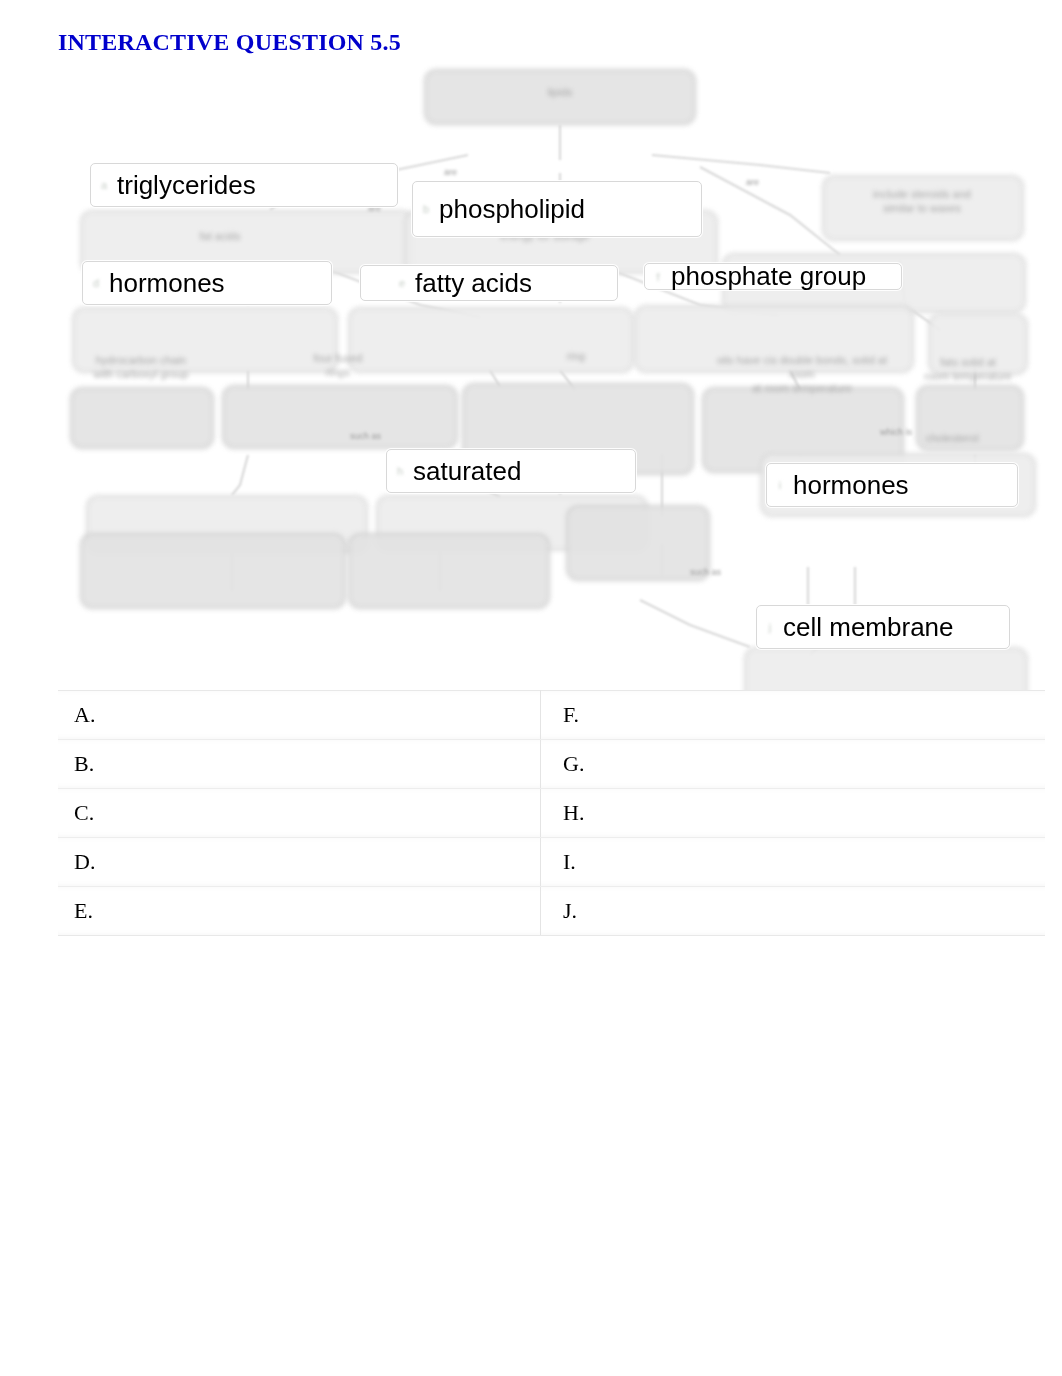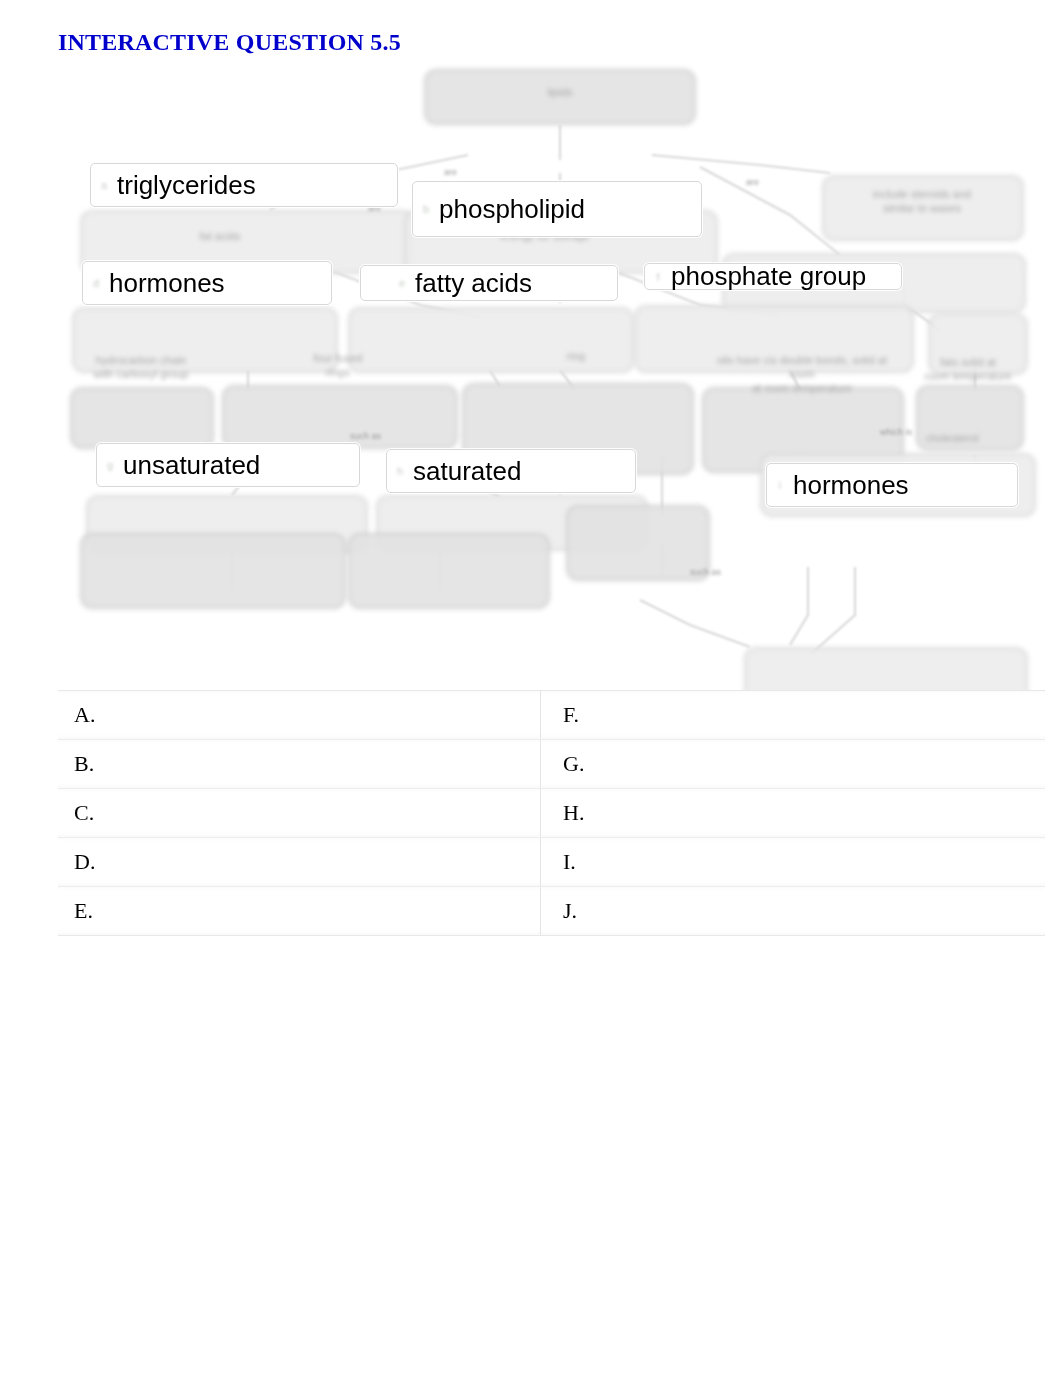--- a/index.html
+++ b/index.html
@@ -259,35 +259,35 @@
   <div class="term-box" style="left:360px; top:210px; width:258px; height:36px;padding-left:28px;">
     <span class="term-marker">e</span>
     <span class="term-label">fatty acids</span>
   </div>
 
   <div class="term-box" style="left:644px; top:208px; width:258px; height:27px;">
     <span class="term-marker">f</span>
     <span class="term-label">phosphate group</span>
   </div>
 
-  <div class="term-box" style="left:96px; top:388px; width:264px; height:44px;">
-    <span class="term-marker">g</span>
-    <span class="term-label">unsaturated</span>
-  </div>
 
   <div class="term-box" style="left:386px; top:394px; width:250px; height:44px;">
     <span class="term-marker">h</span>
     <span class="term-label">saturated</span>
   </div>
 
   <div class="term-box" style="left:766px; top:408px; width:252px; height:44px;">
     <span class="term-marker">i</span>
     <span class="term-label">hormones</span>
   </div>
 
+  <div class="term-box" style="left:756px; top:550px; width:254px; height:44px;">
+    <span class="term-marker">j</span>
+    <span class="term-label">cell membrane</span>
+  </div>
 
 </div>
 
 <table class="answer-table">
   <tbody>
     <tr>
       <td class="col-left">A.</td>
       <td class="col-right">F.</td>
     </tr>
     <tr>

